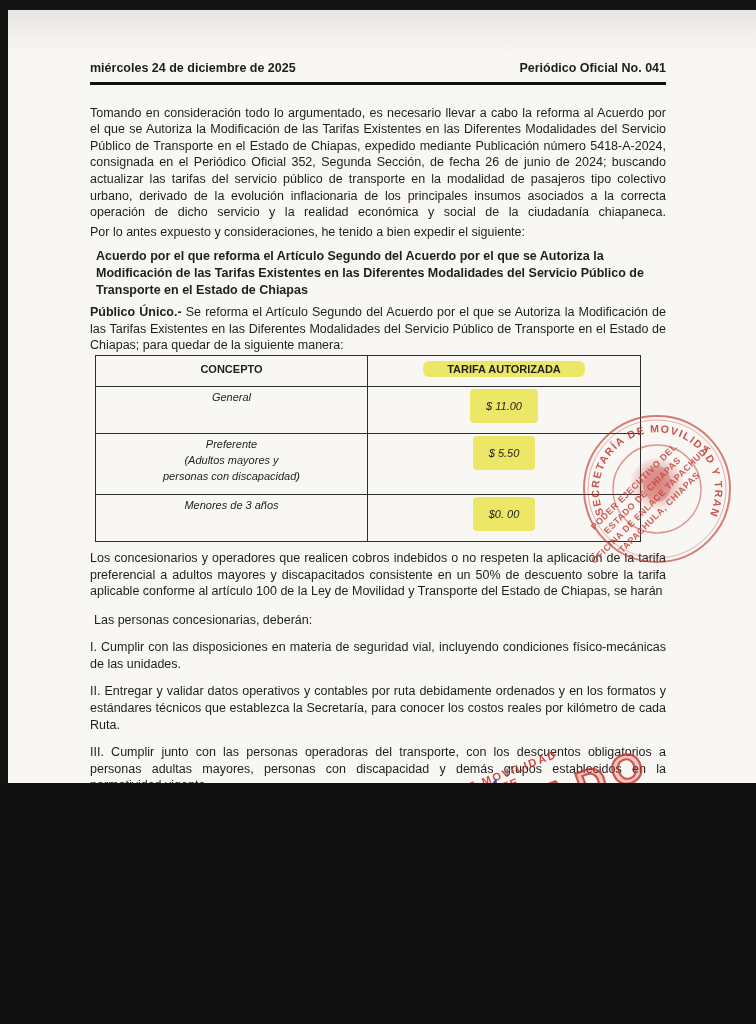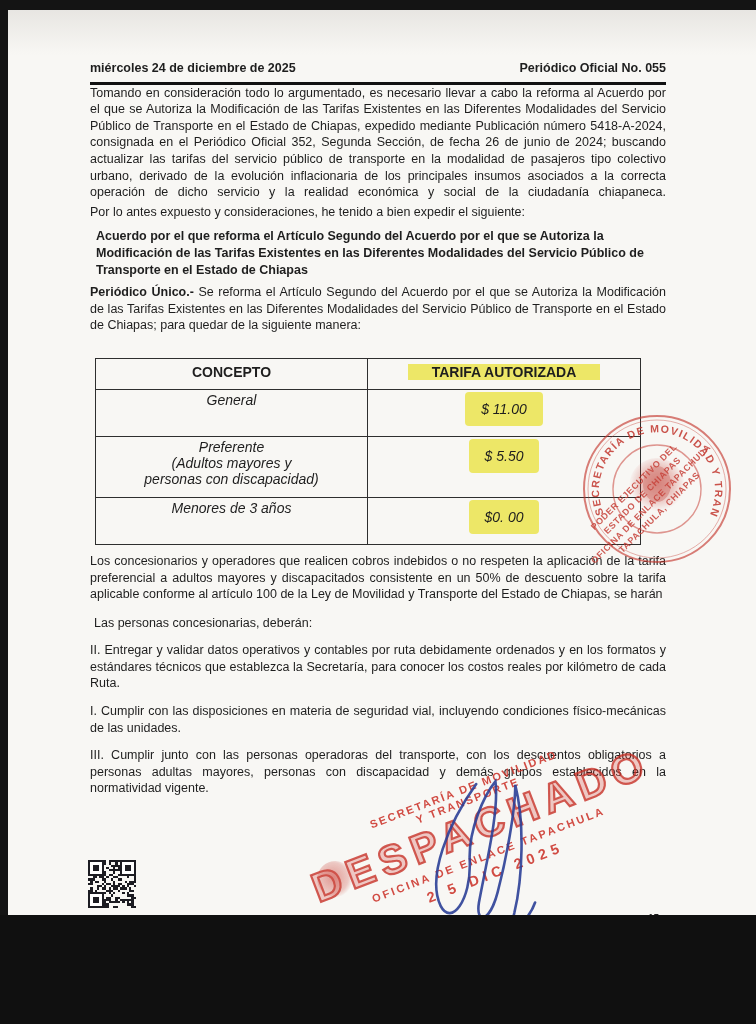--- a/index.html
+++ b/index.html
@@ -1,44 +1,44 @@
 <!DOCTYPE html>
 <html><head>
 <meta charset="utf-8">
 <style>
   html,body{margin:0;padding:0;background:#101010;}
-  .scan{position:relative;width:756px;height:915px;background:#f8f7f4;overflow:hidden;
+  .scan{position:relative;width:756px;height:783px;background:#f8f7f4;overflow:hidden;
         font-family:"Liberation Sans",sans-serif;color:#1e1e1e;}
   .scan::before{content:"";position:absolute;left:0;top:0;right:0;height:55px;
         background:linear-gradient(#e4e2de,#f8f7f4);pointer-events:none;}
   .bar-top{position:absolute;left:0;top:0;width:756px;height:10px;background:#141414;}
   .bar-left{position:absolute;left:0;top:0;width:8px;height:1024px;background:#141414;}
   .bar-bottom{position:absolute;left:0;top:1010px;width:756px;height:14px;background:#141414;}
 
   .content{position:absolute;left:90px;top:60px;width:576px;font-size:12.5px;line-height:16.6px;}
   .hdr{display:flex;justify-content:space-between;font-weight:bold;
        border-bottom:3px solid #111;padding-bottom:5px;}
   p{margin:0;text-align:justify;}
-  .p1{text-align:justify;text-align-last:justify;}
+  .p1{margin-top:20px;text-align:justify;text-align-last:justify;}
   .p2{margin-top:3px;}
   .heading{margin-top:8px;font-weight:bold;text-align:left;padding:0 6px;}
   .art{margin-top:6px;}
   .art b{font-weight:bold;}
   .post{margin-top:8px;}
   .deberan{margin-top:12px;padding-left:4px;}
   .item{margin-top:11px;}
 
-  table.tarifas{margin-top:24px;margin-left:5px;width:546px;border-collapse:collapse;
-       font-size:14px;line-height:16px;}
+  table.tarifas{margin-top:1px;margin-left:5px;width:546px;border-collapse:collapse;
+       font-size:11px;line-height:16px;}
   table.tarifas td,table.tarifas th{border:1.6px solid #2e2e2e;text-align:center;vertical-align:top;}
   table.tarifas th{font-weight:bold;padding:5px 4px 9px;}
   table.tarifas td{padding:2px 4px 10px;font-style:italic;}
   td.concept{width:263px;white-space:pre-line;}
   .hl{display:inline-block;background:rgba(235,228,78,.85);padding:9px 16px;border-radius:4px;}
-  .hl-hdr{display:inline-block;background:rgba(235,228,78,.85);padding:0 24px;border-radius:0;}
+  .hl-hdr{display:inline-block;background:rgba(235,228,78,.85);padding:0 24px;border-radius:6px;}
 
   
   .stamp-circ{position:absolute;left:580px;top:412px;width:154px;height:154px;opacity:.85;
       pointer-events:none;}
   
   .stamp-diag{position:absolute;left:565px;top:468px;width:200px;height:100px;
       transform:rotate(-45deg);text-align:center;color:#c7423a;font-weight:bold;
       font-size:9px;line-height:12px;letter-spacing:.6px;opacity:.85;pointer-events:none;}
 
   
@@ -62,30 +62,30 @@
 <body>
 
 <div class="scan">
   <div class="bar-top"></div>
   <div class="bar-left"></div>
   <div class="bar-bottom"></div>
 
   <div class="content">
     <div class="hdr">
       <span>miércoles 24 de diciembre de 2025</span>
-      <span>Periódico Oficial No. 055</span>
+      <span>Periódico Oficial No. 041</span>
     </div>
 
     <p class="p1">Tomando en consideración todo lo argumentado, es necesario llevar a cabo la reforma al Acuerdo por el que se Autoriza la Modificación de las Tarifas Existentes en las Diferentes Modalidades del Servicio Público de Transporte en el Estado de Chiapas, expedido mediante Publicación número 5418-A-2024, consignada en el Periódico Oficial 352, Segunda Sección, de fecha 26 de junio de 2024; buscando actualizar las tarifas del servicio público de transporte en la modalidad de pasajeros tipo colectivo urbano, derivado de la evolución inflacionaria de los principales insumos asociados a la correcta operación de dicho servicio y la realidad económica y social de la ciudadanía chiapaneca.</p>
 
     <p class="p2">Por lo antes expuesto y consideraciones, he tenido a bien expedir el siguiente:</p>
 
     <p class="heading">Acuerdo por el que reforma el Artículo Segundo del Acuerdo por el que se Autoriza la Modificación de las Tarifas Existentes en las Diferentes Modalidades del Servicio Público de Transporte en el Estado de Chiapas</p>
 
-    <p class="art"><b>Periódico Único.-</b><span> Se reforma el Artículo Segundo del Acuerdo por el que se Autoriza la Modificación de las Tarifas Existentes en las Diferentes Modalidades del Servicio Público de Transporte en el Estado de Chiapas; para quedar de la siguiente manera:</span></p>
+    <p class="art"><b>Público Único.-</b><span> Se reforma el Artículo Segundo del Acuerdo por el que se Autoriza la Modificación de las Tarifas Existentes en las Diferentes Modalidades del Servicio Público de Transporte en el Estado de Chiapas; para quedar de la siguiente manera:</span></p>
 
 
     <table class="tarifas">
       <tbody>
           <tr>
         <th>CONCEPTO</th>
         <th><span class="hl-hdr">TARIFA AUTORIZADA</span></th>
       </tr>
       <tr>
         <td class="concept">General</td>
@@ -101,22 +101,22 @@
         <td class="concept">Menores de 3 años</td>
         <td><span class="hl">$0. 00</span></td>
       </tr>
     </tbody>
       </table>
 
     <p class="post">Los concesionarios y operadores que realicen cobros indebidos o no respeten la aplicación de la tarifa preferencial a adultos mayores y discapacitados consistente en un 50% de descuento sobre la tarifa aplicable conforme al artículo 100 de la Ley de Movilidad y Transporte del Estado de Chiapas, se harán</p>
 
     <p class="deberan">Las personas concesionarias, deberán:</p>
 
+    <p class="item">I. Cumplir con las disposiciones en materia de seguridad vial, incluyendo condiciones físico-mecánicas de las unidades.</p>
     <p class="item">II. Entregar y validar datos operativos y contables por ruta debidamente ordenados y en los formatos y estándares técnicos que establezca la Secretaría, para conocer los costos reales por kilómetro de cada Ruta.</p>
-    <p class="item">I. Cumplir con las disposiciones en materia de seguridad vial, incluyendo condiciones físico-mecánicas de las unidades.</p>
     <p class="item">III. Cumplir junto con las personas operadoras del transporte, con los descuentos obligatorios a personas adultas mayores, personas con discapacidad y demás grupos establecidos en la normatividad vigente.</p>
   </div>
 
   <div class="stamp-circ">
     <svg width="154" height="154" viewBox="0 0 154 154">
       <defs>
         <path id="ringPath" d="M 26,106 A 58,58 0 1 1 128,106"></path>
         <radialGradient id="embl" cx="50%" cy="45%">
           <stop offset="0%" stop-color="rgba(195,55,45,.55)"></stop>
           <stop offset="60%" stop-color="rgba(195,55,45,.30)"></stop>

